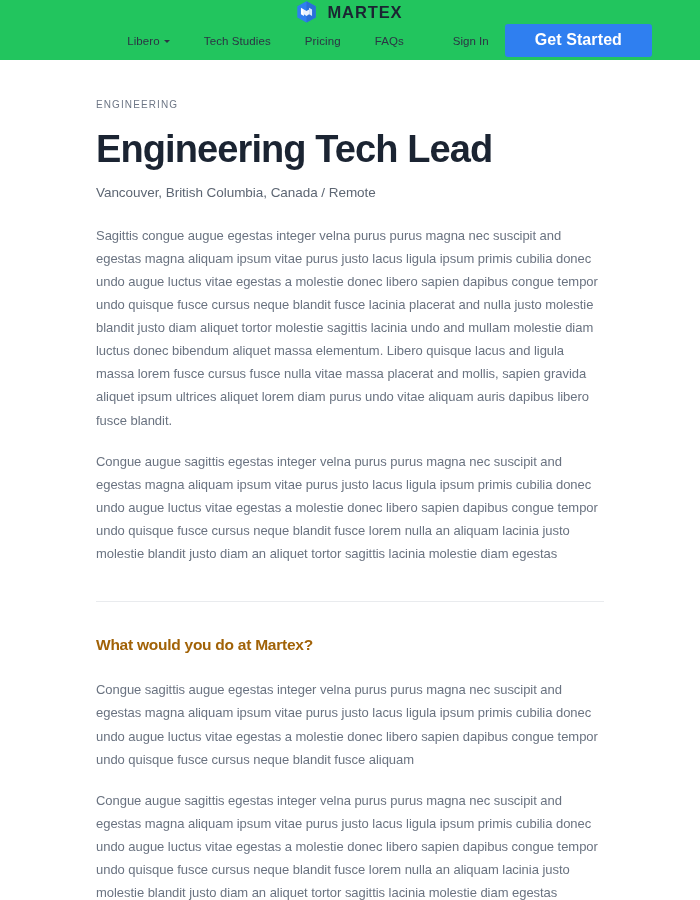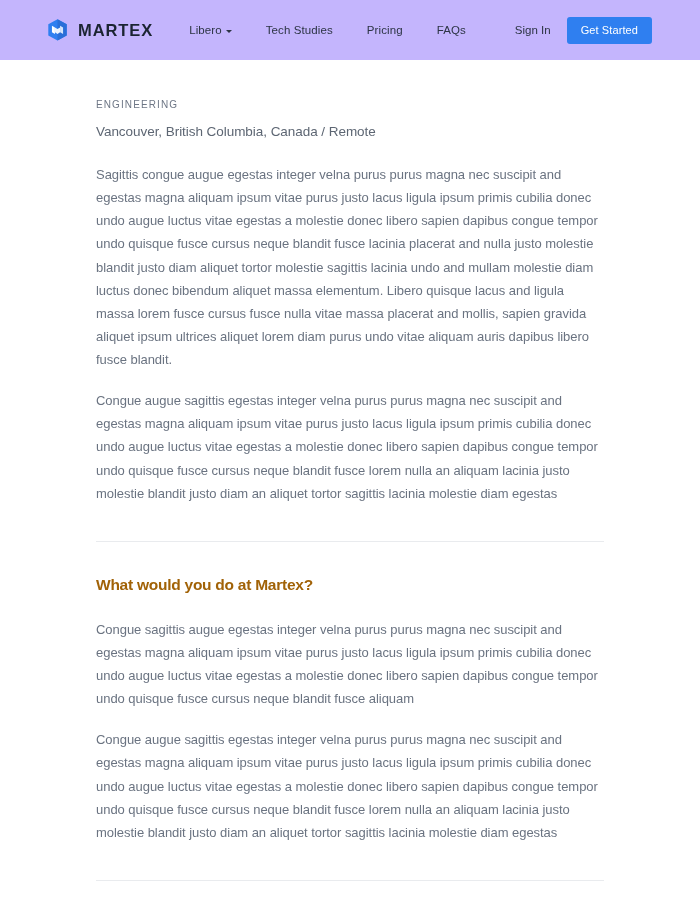--- a/index.html
+++ b/index.html
@@ -19,21 +19,22 @@
     background: #ffffff;
     overflow: hidden;
   }
 
   
   .site-header {
     height: 60px;
     display: flex;
     align-items: center;
     padding: 0 48px 0 46px;
-    background: #c4b5fd;
+    background: #22c55e;
+    flex-direction: column;
   }
 
   .brand {
     display: flex;
     align-items: center;
     gap: 9px;
     cursor: pointer;
   }
 
   .brand-mark {
@@ -82,25 +83,25 @@
     font-size: 11.5px;
     color: #2c3444;
     padding: 0 16px 0 32px;
     cursor: pointer;
     white-space: nowrap;
   }
 
   .cta-button {
     background: #2f7ff0;
     color: #ffffff;
-    font-size: 11px;
-    font-weight: 400;
+    font-size: 16px;
+    font-weight: 700;
     border: none;
     border-radius: 3px;
-    padding: 7px 14px 8px;
+    padding: 7px 30px 8px;
     cursor: pointer;
     white-space: nowrap;
     letter-spacing: 0.1px;
     font-family: "Liberation Sans", sans-serif;
   }
 
   
   .content {
     padding: 0 96px;
   }
@@ -191,20 +192,21 @@
       <span class="nav-signin">Sign In</span>
 
       <button class="cta-button">Get Started</button>
     </nav>
   </header>
 
   <main class="content">
 
     <div class="eyebrow">ENGINEERING</div>
 
+    <h1 class="job-title">Engineering Tech Lead</h1>
 
     <div class="job-location">Vancouver, British Columbia, Canada / Remote</div>
 
     <p class="body-para">Sagittis congue augue egestas integer velna purus purus magna nec suscipit and egestas magna aliquam ipsum vitae purus justo lacus ligula ipsum primis cubilia donec undo augue luctus vitae egestas a molestie donec libero sapien dapibus congue tempor undo quisque fusce cursus neque blandit fusce lacinia placerat and nulla justo molestie blandit justo diam aliquet tortor molestie sagittis lacinia undo and mullam molestie diam luctus donec bibendum aliquet massa elementum. Libero quisque lacus and ligula massa lorem fusce cursus fusce nulla vitae massa placerat and mollis, sapien gravida aliquet ipsum ultrices aliquet lorem diam purus undo vitae aliquam auris dapibus libero fusce blandit.</p>
     <p class="body-para">Congue augue sagittis egestas integer velna purus purus magna nec suscipit and egestas magna aliquam ipsum vitae purus justo lacus ligula ipsum primis cubilia donec undo augue luctus vitae egestas a molestie donec libero sapien dapibus congue tempor undo quisque fusce cursus neque blandit fusce lorem nulla an aliquam lacinia justo molestie blandit justo diam an aliquet tortor sagittis lacinia molestie diam egestas</p>
 
     <div class="divider"></div>
 
     <section class="sec-block">
       <h2 class="section-heading">What would you do at Martex?</h2>

